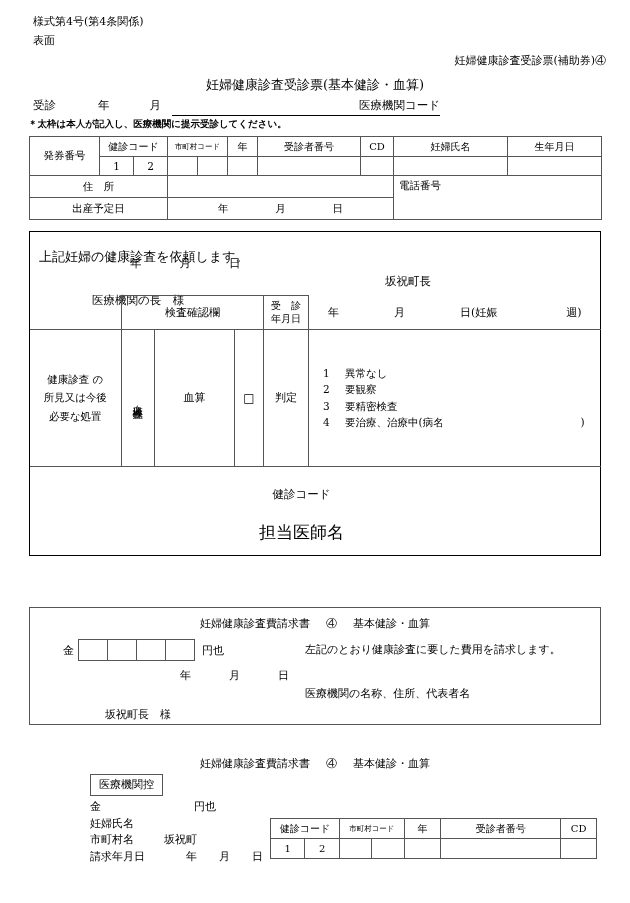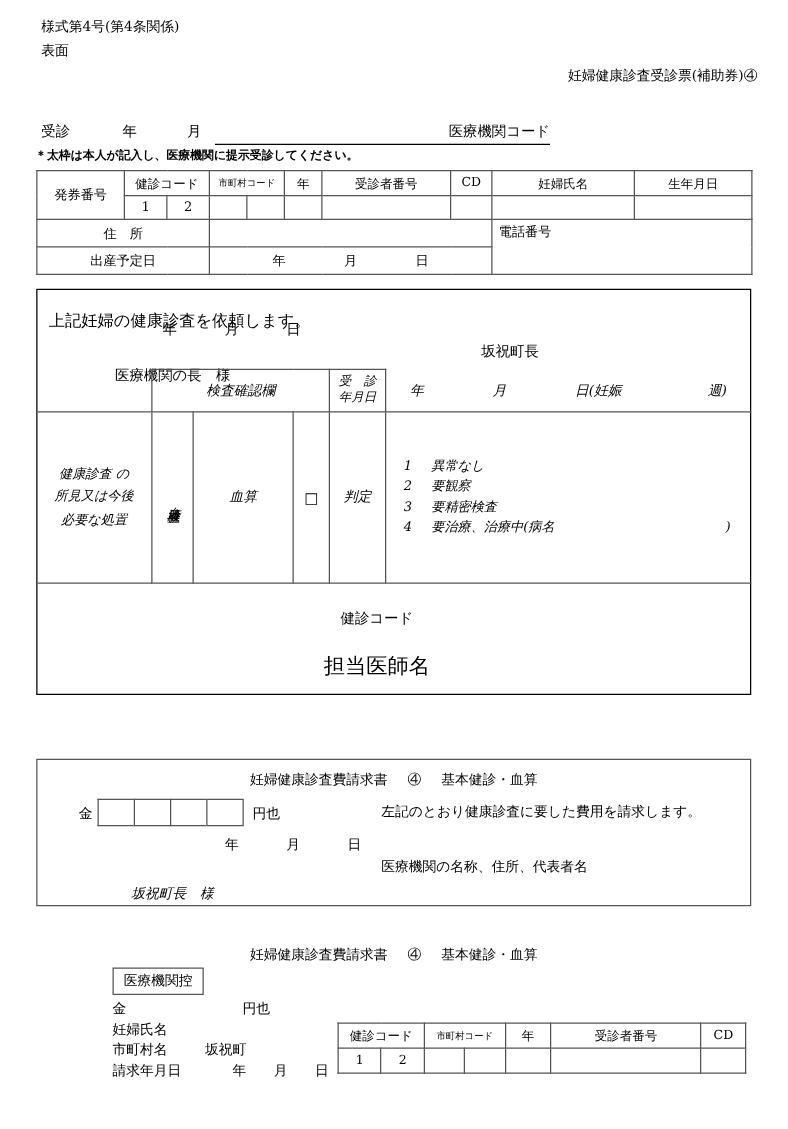--- a/index.html
+++ b/index.html
@@ -64,21 +64,21 @@
     width: 572px; height: 325px;
     border: 1.6px solid #000;
     box-sizing: border-box;
   }
   #s2-req  { position:absolute; left: 9px;  top: 16px;  font-size: 13px; }
   #s2-date { position:absolute; left: 100px; top: 24px; font-size: 11.5px; }
   #s2-date span.g { display:inline-block; width: 38px; }
   #s2-mayor{ position:absolute; left: 355px; top: 42px; font-size: 11.5px; }
   #s2-inst { position:absolute; left: 62px;  top: 61px; font-size: 11.5px; }
 
-  #t2 { position: absolute; left: -0.5px; top: 63px; width: 571px; border-collapse: collapse; table-layout: fixed; font-style: italic; }
+  #t2 { position: absolute; left: -0.5px; top: 63px; width: 571px; border-collapse: collapse; table-layout: fixed; }
   #t2 td { border: 0.8px solid #555; padding: 0; text-align:center; vertical-align: middle; }
   #t2 .noleft  { border-left: none; }
   #t2 .noright { border-right: none; }
 
   .vert-text {
     writing-mode: vertical-rl;
     text-orientation: upright;
     letter-spacing: 1px;
     font-size: 10.5px;
     line-height: 1;
@@ -116,21 +116,21 @@
   #s3-money { position: absolute; left: 33px; top: 31px; display: flex; align-items: center; }
   #s3-money .yen-lbl { font-size: 11px; margin-right: 4px; }
   #s3-money .mbox { display: flex; }
   #s3-money .mbox i { display:block; width: 28px; height: 20px; border: 1px solid #555; border-right: none; }
   #s3-money .mbox i:last-child { border-right: 1px solid #555; }
   #s3-money .yen-suf { font-size: 11px; margin-left: 7px; }
   #s3-claim { position: absolute; left: 275px; top: 34px; font-size: 11px; }
   #s3-date  { position: absolute; left: 150px; top: 60px; font-size: 11px; }
   #s3-date span.g { display:inline-block; width: 38px; }
   #s3-rep   { position: absolute; left: 275px; top: 78px; font-size: 11px; }
-  #s3-mayor { position: absolute; left: 75px; top: 99px; font-size: 11px; font-style: italic; }
+  #s3-mayor { position: absolute; left: 75px; top: 99px; font-size: 11px; }
 
   
   #cut { position: absolute; left: 29px; top: 738px; width: 572px; height: 14px; display:flex; align-items:center; }
   #cut .dash { flex: 1 1 auto; border-top: 1px dashed #555; height: 0; }
   #cut .cut-label { font-size: 10.5px; padding: 0 10px; white-space: nowrap; }
 
   
   #s4-title { position: absolute; left: 0; top: 756px; width: 630px; text-align: center; font-size: 11px; }
   #s4-title .sp { display:inline-block; width: 16px; }
   #s4-badge {
@@ -147,20 +147,21 @@
   #t4 td { border: 0.8px solid #555; padding: 0; text-align:center; vertical-align: middle; }
 </style>
 </head>
 <body>
 
 <div class="page">
 
   <div class="abs nw" id="hdr-kind">様式第4号(第4条関係)</div>
   <div class="abs nw" id="hdr-side">表面</div>
   <div class="abs nw" id="hdr-voucher">妊婦健康診査受診票(補助券)④</div>
+  <div class="abs" id="doc-title">妊婦健康診査受診票(基本健診・血算)</div>
 
   <div class="abs nw" id="recv-line">
     <span>受診</span><span class="gap1"></span><span>年</span><span class="gap2"></span><span>月</span>
   </div>
 
   <div class="abs" id="mi-code-wrap">
     <div id="mi-code-text" class="nw">医療機関コード</div>
     <div id="mi-code-rule"></div>
   </div>
 

